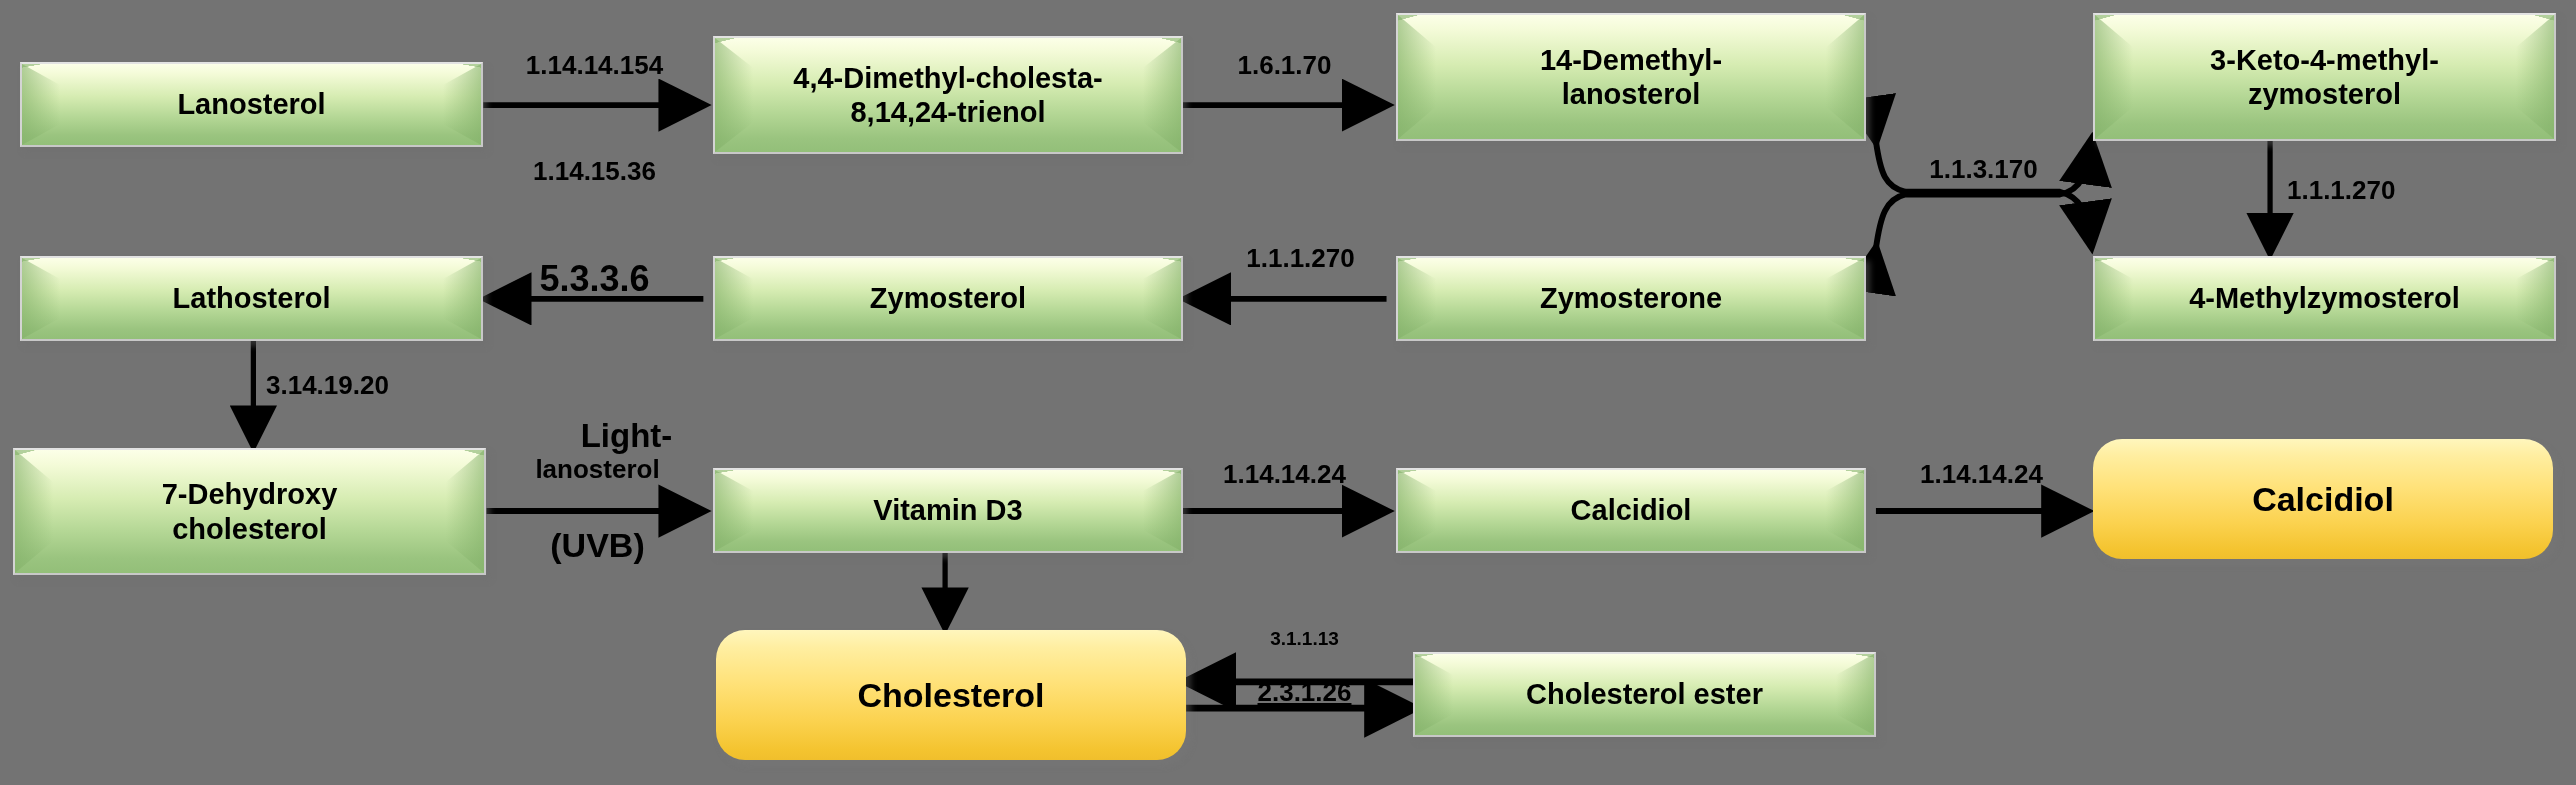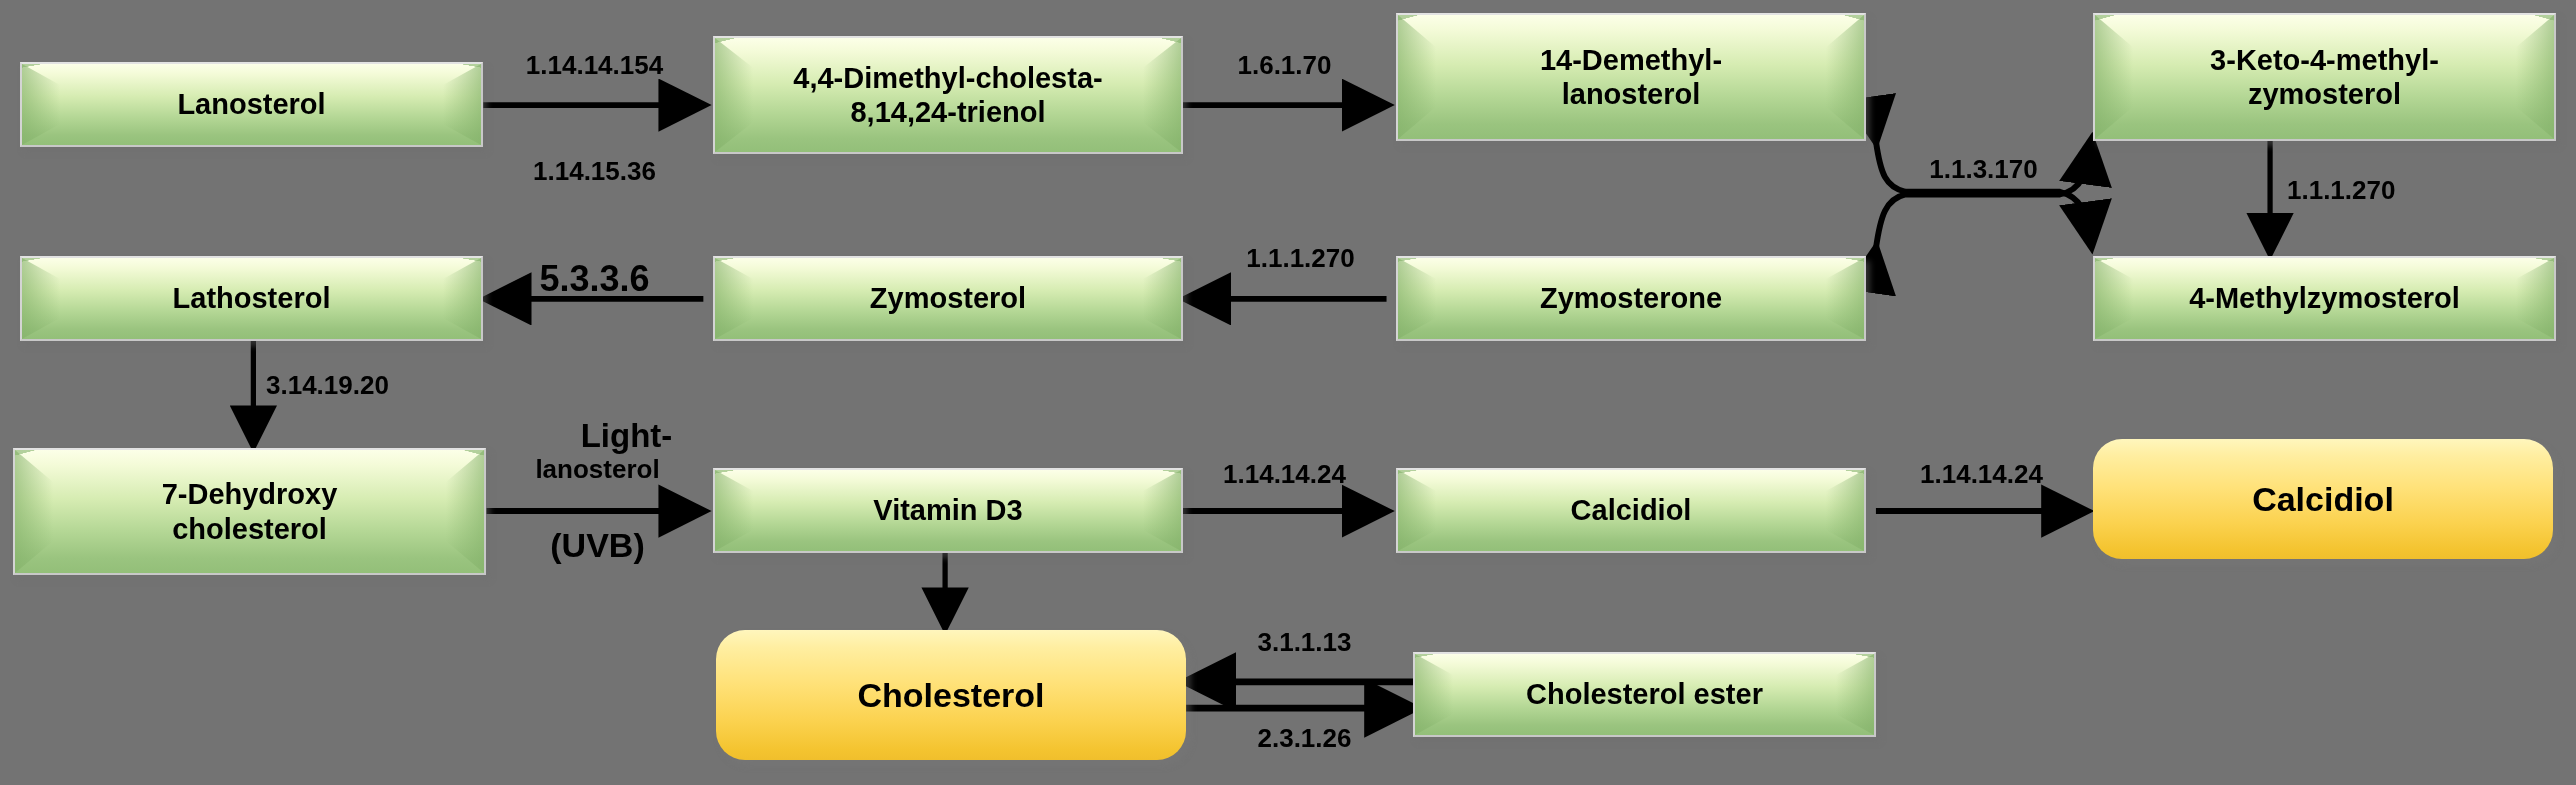--- a/index.html
+++ b/index.html
@@ -164,22 +164,22 @@
 
   <div class="edge-label" style="left:266px; top:371px; width:210px; font-size:26px; text-align:left;">3.14.19.20</div>
 
   <div class="edge-label" style="left:528px; top:417px; width:197px; font-size:33px;">Light-</div>
   <div class="edge-label" style="left:499px; top:455px; width:197px; font-size:26px;">lanosterol</div>
   <div class="edge-label" style="left:499px; top:526px; width:197px; font-size:34px;">(UVB)</div>
 
   <div class="edge-label" style="left:1189px; top:460px; width:191px; font-size:26px;">1.14.14.24</div>
   <div class="edge-label" style="left:1886px; top:460px; width:191px; font-size:26px;">1.14.14.24</div>
 
-  <div class="edge-label" style="left:1209px; top:628px; width:191px; font-size:26px;">3.1.1.13</div>
-  <div class="edge-label" style="left:1209px; top:724px; width:191px; font-size:26px;">2.3.1.26</div>
+  <div class="edge-label" style="left:1209px; top:628px; width:191px; font-size:19px;">3.1.1.13</div>
+  <div class="edge-label" style="left:1209px; top:678px; width:191px; font-size:26px;text-decoration:underline;">2.3.1.26</div>
 
   <div class="node green" style="left:20px; top:62px; width:463px; height:85px; font-size:29px;">
     <span class="facet-l"></span>
     <span class="facet-r"></span>
     <span>Lanosterol</span>
   </div>
 
   <div class="node green" style="left:713px; top:36px; width:470px; height:118px; font-size:29px; flex-direction:column;">
     <span class="facet-l"></span>
     <span class="facet-r"></span>

